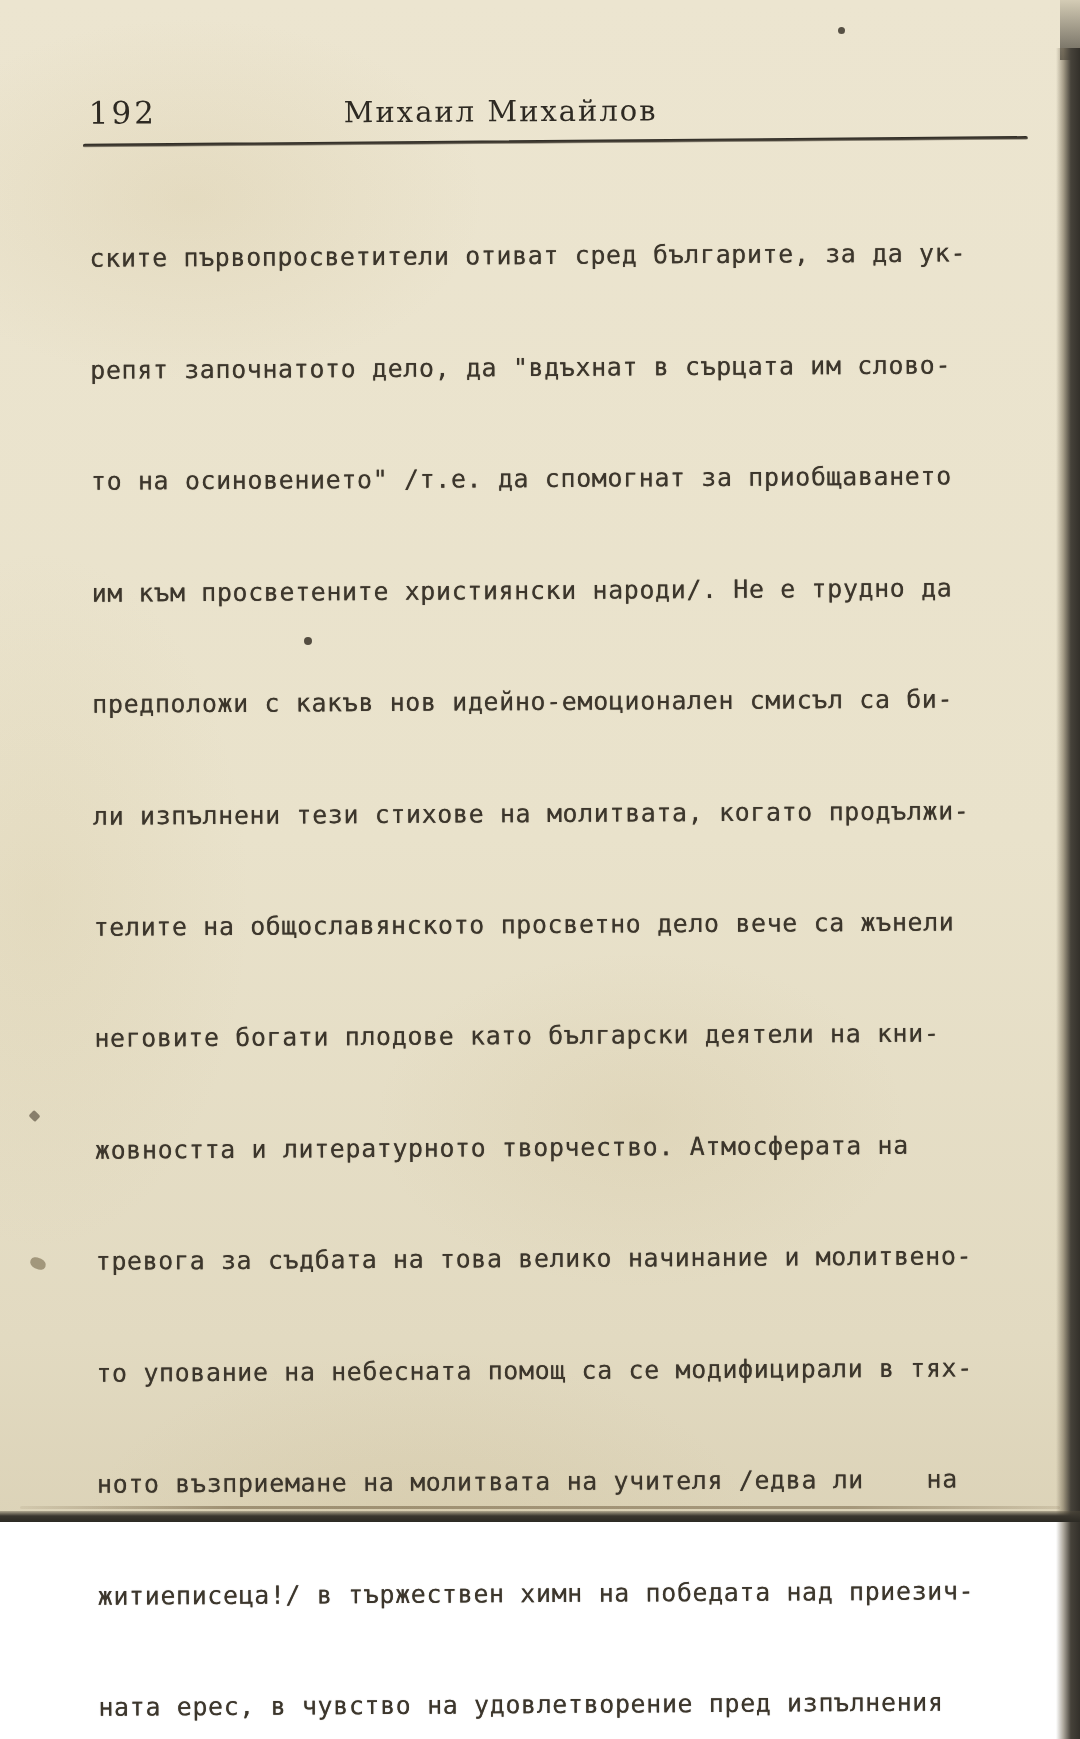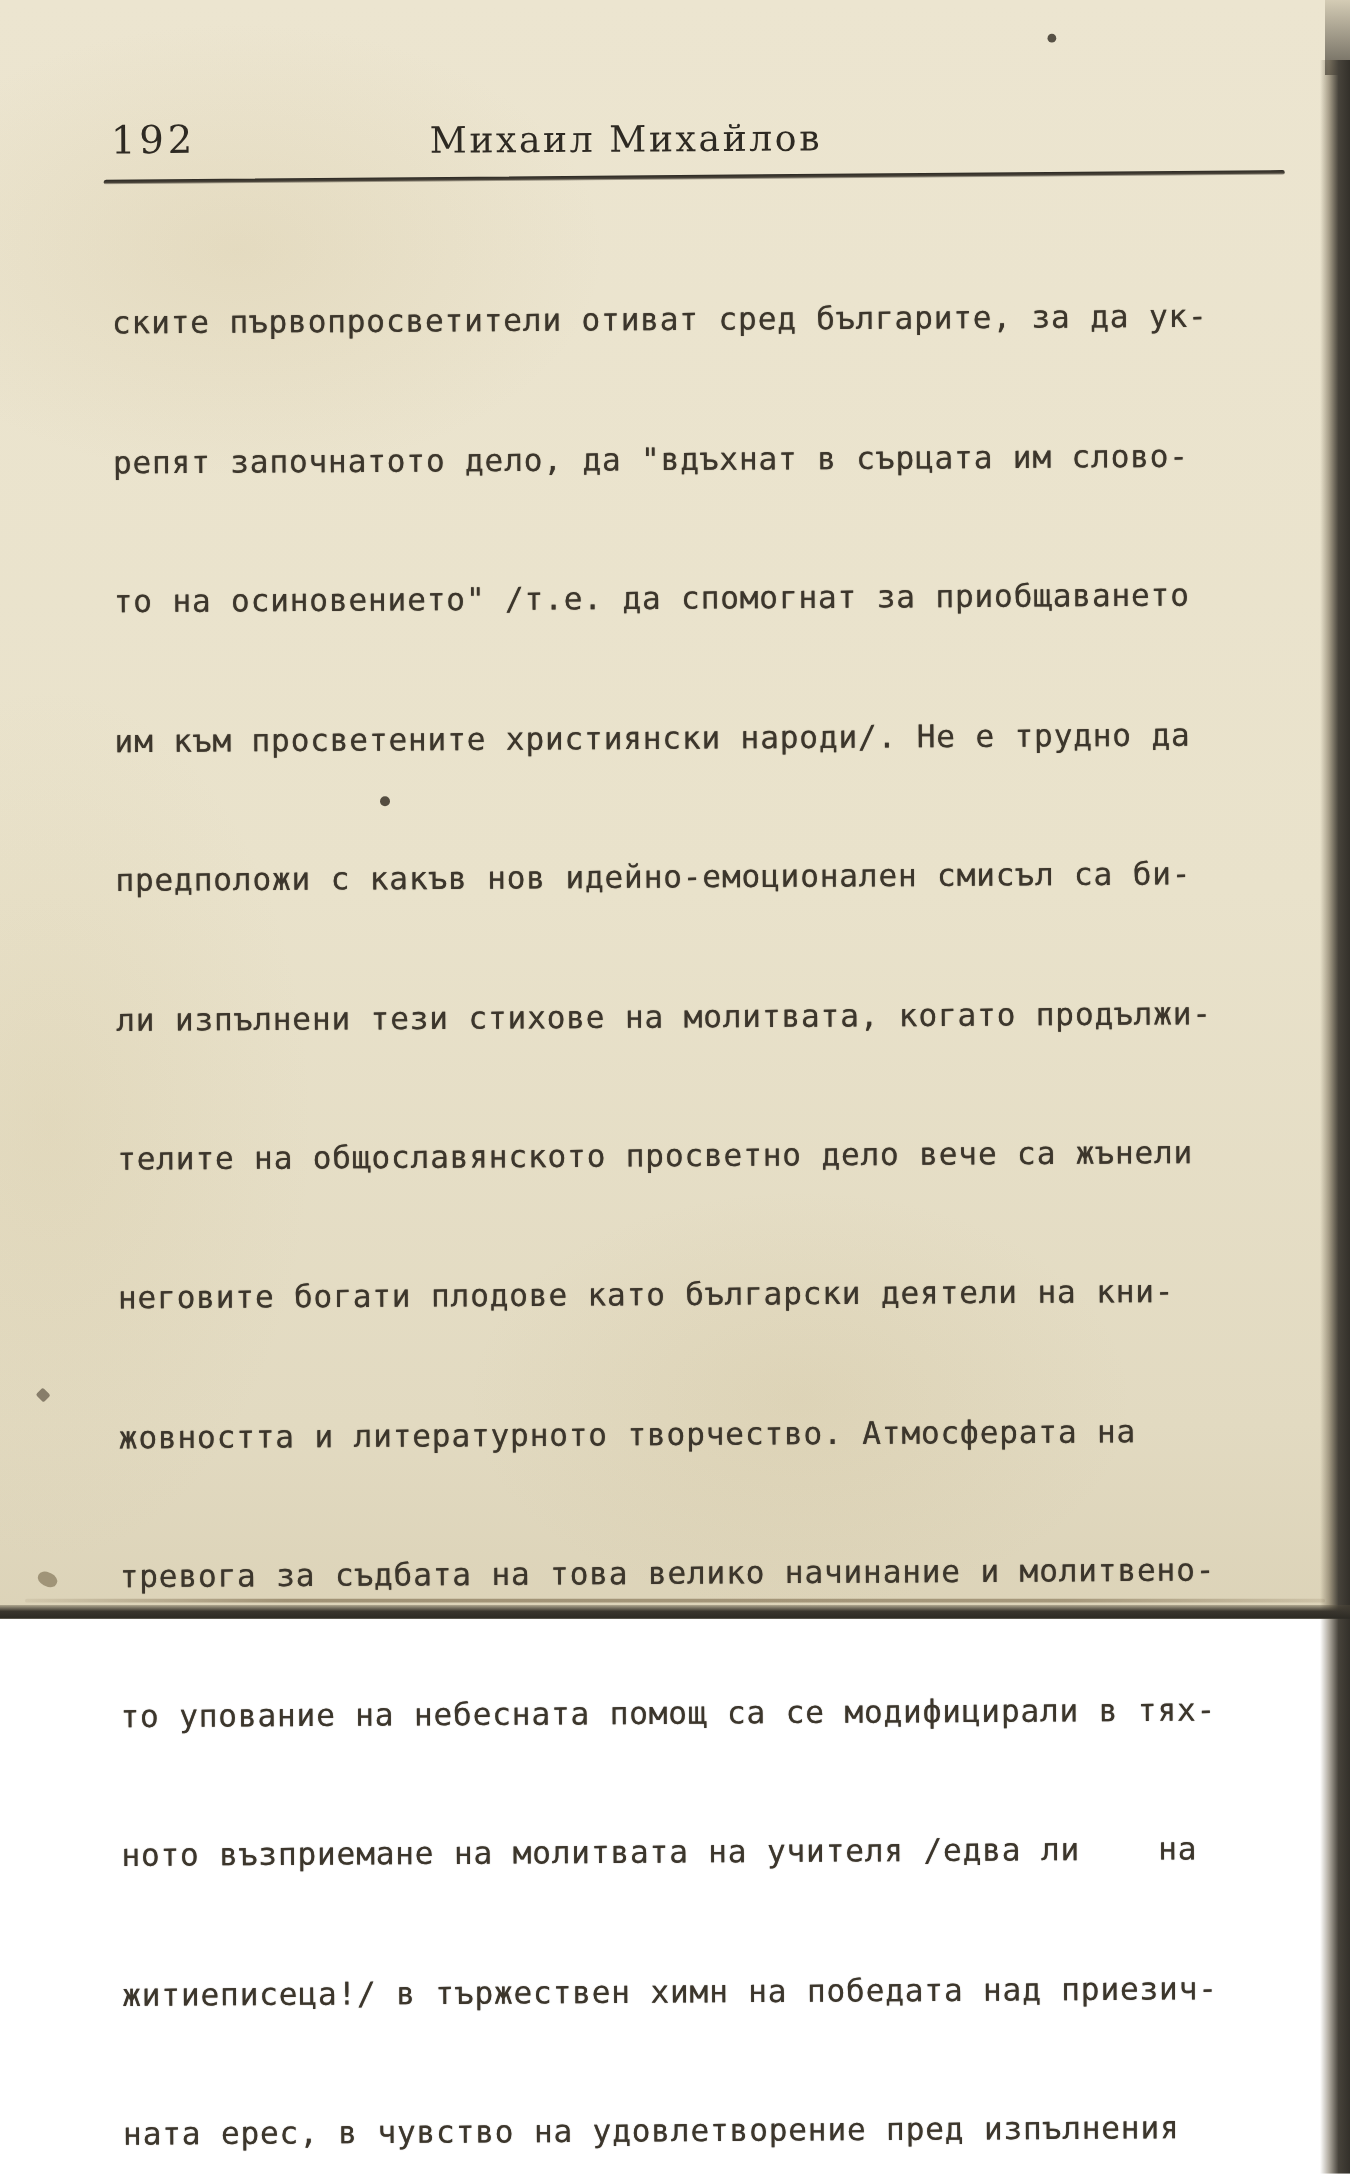--- a/index.html
+++ b/index.html
@@ -3,21 +3,21 @@
 <meta charset="utf-8">
 <style>
   html, body { margin: 0; padding: 0; }
   body {
     width: 1080px; height: 1739px;
     font-family: "DejaVu Sans Mono", monospace;
     overflow: hidden;
   }
   .page {
     position: relative;
-    width: 1080px; height: 1295px;
+    width: 1080px; height: 1522px;
     background:
       radial-gradient(ellipse 420px 260px at 190px 200px, rgba(196,176,126,0.18), rgba(196,176,126,0) 70%),
       radial-gradient(ellipse 380px 240px at 640px 1120px, rgba(190,170,120,0.14), rgba(190,170,120,0) 70%),
       radial-gradient(ellipse 500px 300px at 420px 1560px, rgba(185,165,115,0.16), rgba(185,165,115,0) 70%),
       radial-gradient(ellipse 300px 500px at 40px 900px, rgba(200,182,132,0.15), rgba(200,182,132,0) 70%),
       linear-gradient(180deg, #ece5d0 0%, #e9e2cb 55%, #e2dac1 88%, #dcd3b8 100%);
   }
   .content { position: absolute; left: 0; top: 0; width: 100%; transform: rotate(-0.35deg); transform-origin: 50% 0; }
 
   .page-number {

